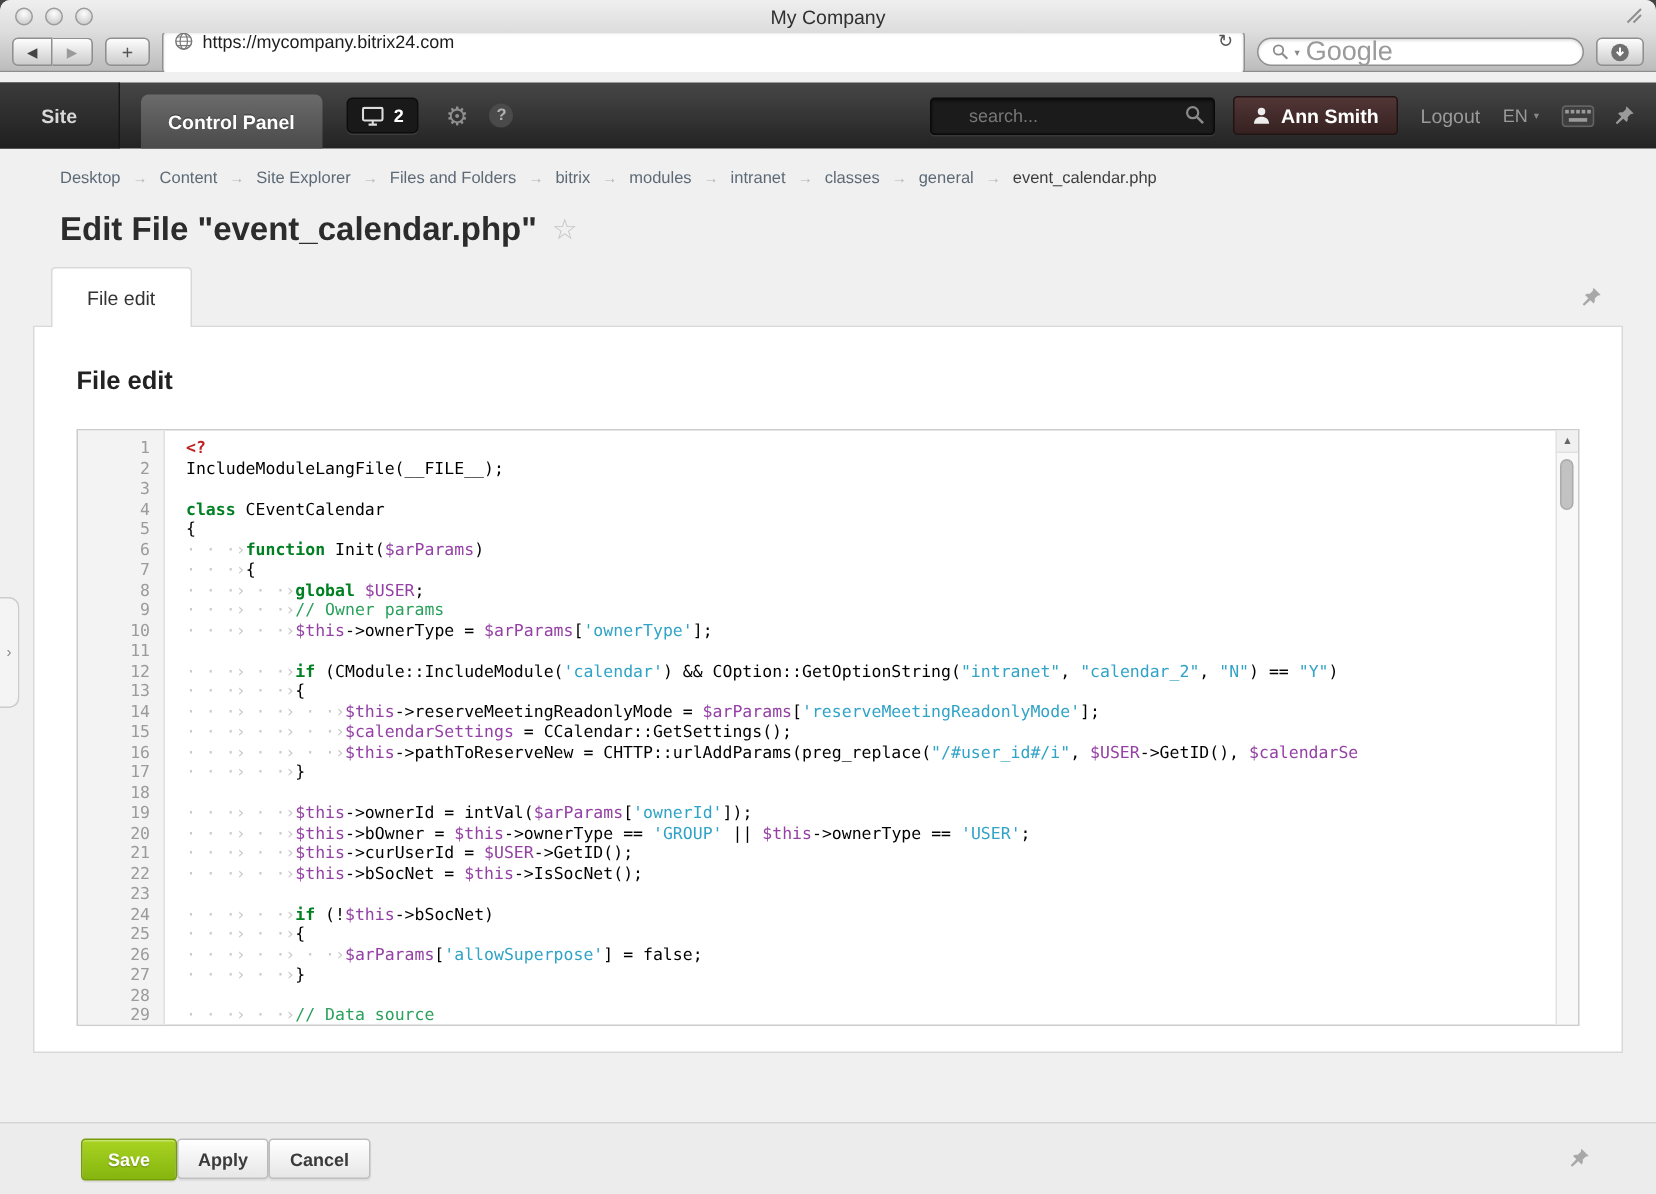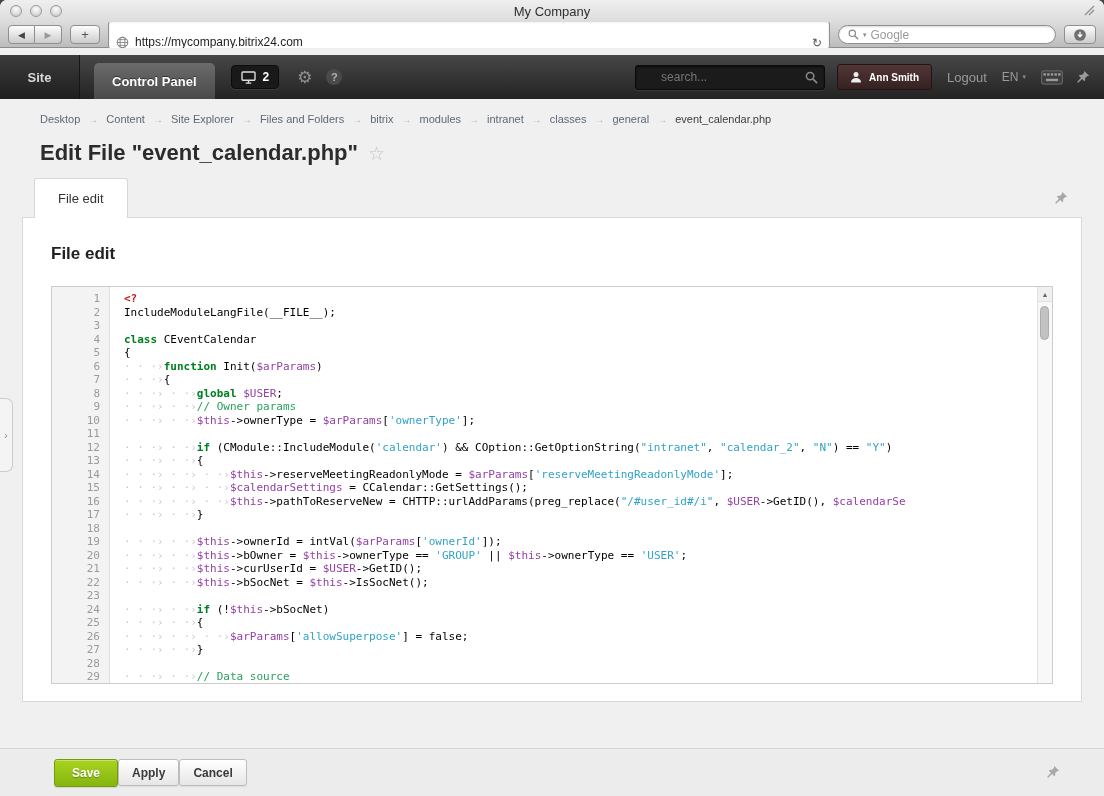--- a/index.html
+++ b/index.html
@@ -12,44 +12,44 @@
   .light{width:12px;height:12px;border-radius:50%;background:radial-gradient(circle at 50% 32%,#fdfdfd,#c3c3c3);border:1px solid #9b9b9b;cursor:pointer}
   .window-title{font-size:13px;color:#303030}
   .resize-grip{position:absolute;right:9px;top:5px;display:flex}
 
   .browser-toolbar{height:26px;background:linear-gradient(#dcdcdc,#bcbcbc);border-bottom:1px solid #8d8d8d;display:flex;align-items:center;padding:0 8px;gap:8px;flex:0 0 auto}
   .nav-group{display:flex}
   .nav-btn{width:27px;height:19px;border:1px solid #8f8f8f;background:linear-gradient(#fdfdfd,#cccccc);font-size:9px;display:flex;align-items:center;justify-content:center;color:#444}
   .nav-btn.back{border-radius:4px 0 0 4px}
   .nav-btn.fwd{border-radius:0 4px 4px 0;border-left:none;color:#9a9a9a}
   .plus-btn{width:30px;height:19px;border:1px solid #8f8f8f;border-radius:4px;background:linear-gradient(#fdfdfd,#cccccc);color:#555;font-size:13px;display:flex;align-items:center;justify-content:center}
-  .address-bar{flex:1;height:30px;background:#fff;border:1px solid #8f8f8f;border-radius:4px;display:flex;align-items:flex-end;padding:0 7px;gap:6px;box-shadow:inset 0 1px 2px rgba(0,0,0,.15)}
+  .address-bar{flex:1;height:30px;background:#fff;border:1px solid #8f8f8f;border-radius:4px;display:flex;align-items:flex-start;padding:0 7px;gap:6px;box-shadow:inset 0 1px 2px rgba(0,0,0,.15)}
   .address-bar input{flex:1;border:none;outline:none;font-size:12px;color:#1e1e1e;background:transparent;font-family:"Liberation Sans",sans-serif}
   .reload{color:#555;font-size:12px;line-height:1;cursor:pointer}
   .browser-search{width:218px;height:19px;background:#fff;border:1px solid #8f8f8f;border-radius:10px;display:flex;align-items:center;padding:0 9px;gap:4px;box-shadow:inset 0 1px 2px rgba(0,0,0,.15)}
-  .browser-search input{flex:1;min-width:0;border:none;outline:none;font-size:12px;color:#555;background:transparent;font-family:"Liberation Sans",sans-serif}
+  .browser-search input{flex:1;min-width:0;border:none;outline:none;font-size:18px;color:#555;background:transparent;font-family:"Liberation Sans",sans-serif}
   .browser-search input::placeholder{color:#9a9a9a}
   .sm-caret{font-size:7px;color:#888}
   .downloads-btn{width:32px;height:19px;border:1px solid #8f8f8f;border-radius:4px;background:linear-gradient(#fdfdfd,#cccccc);display:flex;align-items:center;justify-content:center;cursor:pointer}
 
   .page-gap{height:7px;background:#f0f0f0;flex:0 0 auto}
 
   
   .bx-header{height:44px;background:linear-gradient(#474747,#232323);display:flex;align-items:center;padding-right:14px;flex:0 0 auto}
   .site-btn{width:80px;height:44px;background:linear-gradient(#3b3b3b,#1f1f1f);border-right:1px solid #161616;color:#d8d8d8;font-size:13px;font-weight:bold;display:flex;align-items:center;justify-content:center;cursor:pointer}
   .cp-tab{align-self:flex-end;height:36px;margin-left:14px;padding:0 18px;background:linear-gradient(#6b6b6b,#4a4a4a);border-radius:5px 5px 0 0;color:#fff;font-weight:bold;font-size:13px;display:flex;align-items:center;text-shadow:0 -1px 0 rgba(0,0,0,.5);cursor:pointer}
   .badge{margin-left:16px;background:#191919;border:1px solid #0c0c0c;border-radius:4px;padding:4px 9px;display:flex;align-items:center;gap:7px;color:#fff;font-size:12px;font-weight:bold;box-shadow:0 1px 0 rgba(255,255,255,.08);cursor:pointer}
   .gear{margin-left:18px;color:#8f8f8f;font-size:17px;line-height:1;cursor:pointer}
   .help{margin-left:14px;width:16px;height:16px;border-radius:50%;background:#4a4a4a;color:#b2b2b2;font-size:11px;font-weight:bold;display:flex;align-items:center;justify-content:center;cursor:pointer}
   .spacer{flex:1}
   .admin-search{position:relative;width:190px;height:25px}
   .admin-search input{width:100%;height:100%;background:#1b1b1b;border:1px solid #0a0a0a;border-radius:3px;color:#bbb;font-size:12px;padding:0 26px 0 25px;outline:none;box-shadow:inset 0 1px 2px rgba(0,0,0,.6),0 1px 0 rgba(255,255,255,.07);font-family:"Liberation Sans",sans-serif}
   .admin-search input::placeholder{color:#777}
   .admin-search .mag{position:absolute;right:7px;top:5px;cursor:pointer}
-  .user-btn{margin-left:12px;height:26px;padding:0 12px;border-radius:3px;background:linear-gradient(#523636,var(--header-user-bg,#362121));border:1px solid #241313;color:#fff;font-size:10px;font-weight:bold;display:flex;align-items:center;gap:7px;cursor:pointer}
+  .user-btn{margin-left:12px;height:26px;padding:0 12px;border-radius:3px;background:linear-gradient(#523636,var(--header-user-bg,#362121));border:1px solid #241313;color:#fff;font-size:13px;font-weight:bold;display:flex;align-items:center;gap:7px;cursor:pointer}
   .logout{margin-left:15px;color:#9a9a9a;font-size:13px;cursor:pointer}
   .lang{margin-left:15px;color:#9a9a9a;font-size:12px;display:flex;align-items:center;gap:4px;cursor:pointer}
   .kbd-btn{margin-left:15px;display:flex;align-items:center;cursor:pointer}
   .hdr-pin{margin-left:13px;cursor:pointer;display:flex}
 
   
   .page{position:relative;flex:1;overflow:hidden}
   .breadcrumbs{margin:14px 0 0 40px;font-size:11px;display:flex;align-items:center;white-space:nowrap}
   .bc-item{color:#5d6a76;cursor:pointer}
   .bc-item.last{color:#3d3d3d}

